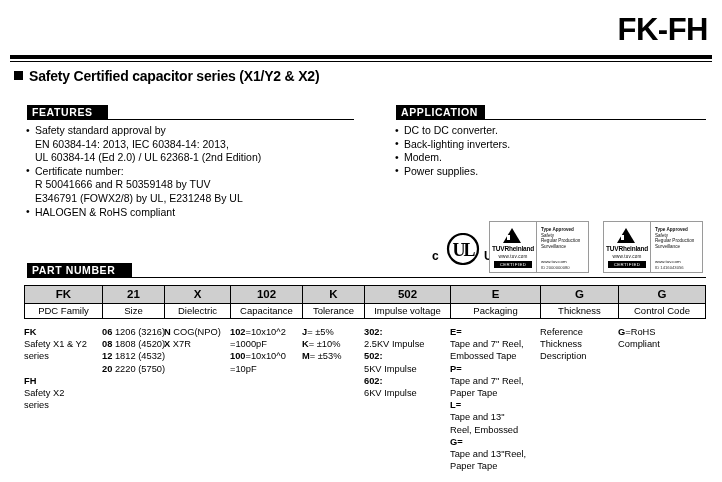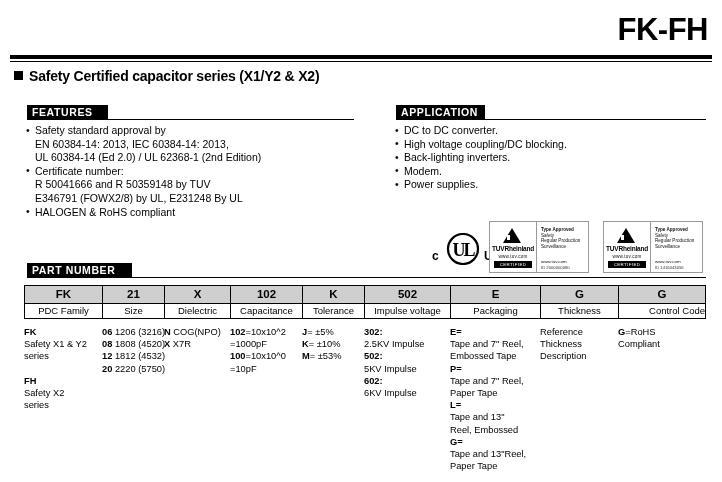--- a/index.html
+++ b/index.html
@@ -313,21 +313,20 @@
     <div class="sub">E346791 (FOWX2/8) by UL, E231248 By UL</div>
     <div class="bi">HALOGEN &amp; RoHS compliant</div>
   </div>
 
   <div class="sec-wrap" style="left:393px; top:105px; width:313px;">
     <div class="sec-bar" style="left:0; top:0; width:92px;">APPLICATION</div>
     <div class="sec-line" style="left:92px; top:14px; width:221px;"></div>
   </div>
   <div class="blist" style="left:395px; top:124px; width:310px;">
     <div class="bi">DC to DC converter.</div>
-    <div class="bi">High voltage coupling/DC blocking.</div>
     <div class="bi">Back-lighting inverters.</div>
     <div class="bi">Modem.</div>
     <div class="bi">Power supplies.</div>
   </div>
 
   <div class="ul-logo">
     <div class="ul-c">c</div>
     <div class="ul-mark">
       <svg width="40" height="32" viewBox="0 0 40 32">
         <circle cx="20" cy="16" r="15" fill="none" stroke="#000" stroke-width="2.2"></circle>
@@ -392,21 +391,21 @@
       </div>
     <div class="pn-sub" id="pn-sub">
         <div class="cell" style="width: 78px;">PDC Family</div>
         <div class="cell" style="width: 62px;">Size</div>
         <div class="cell" style="width: 66px;">Dielectric</div>
         <div class="cell" style="width: 72px;">Capacitance</div>
         <div class="cell" style="width: 62px;">Tolerance</div>
         <div class="cell" style="width: 86px;">Impulse voltage</div>
         <div class="cell" style="width: 90px;">Packaging</div>
         <div class="cell" style="width: 78px;">Thickness</div>
-        <div class="cell" style="width: 88px; text-align: right;">Control Code</div>
+        <div class="cell" style="width: 88px;">Control Code</div>
       </div>
     <div class="pn-body" id="pn-body">
         <div class="col" style="width: 78px;">
           <div class="nowrap"><b>FK</b></div>
           <div class="nowrap"><span>Safety X1 &amp; Y2</span></div>
           <div class="nowrap"><span>series</span></div>
           <div class="nowrap">&nbsp;</div>
           <div class="nowrap"><b>FH</b></div>
           <div class="nowrap"><span>Safety X2</span></div>
           <div class="nowrap"><span>series</span></div>

